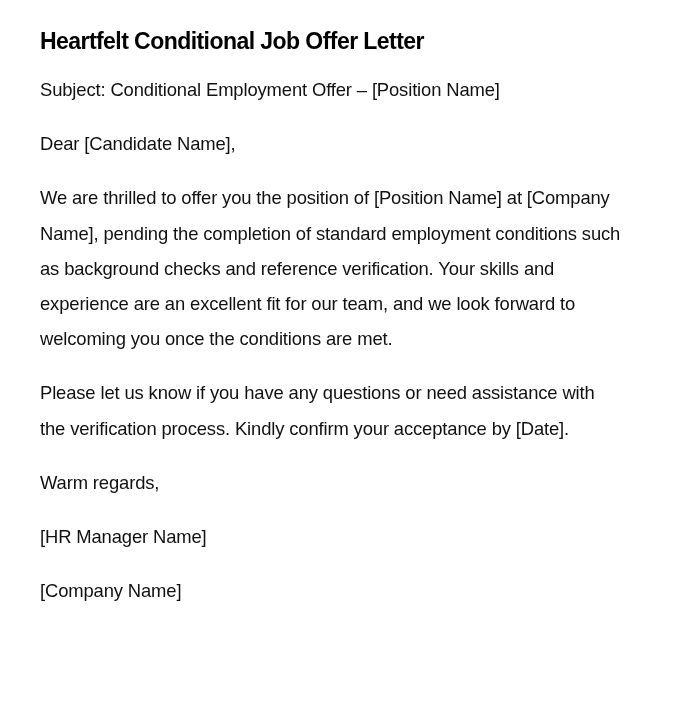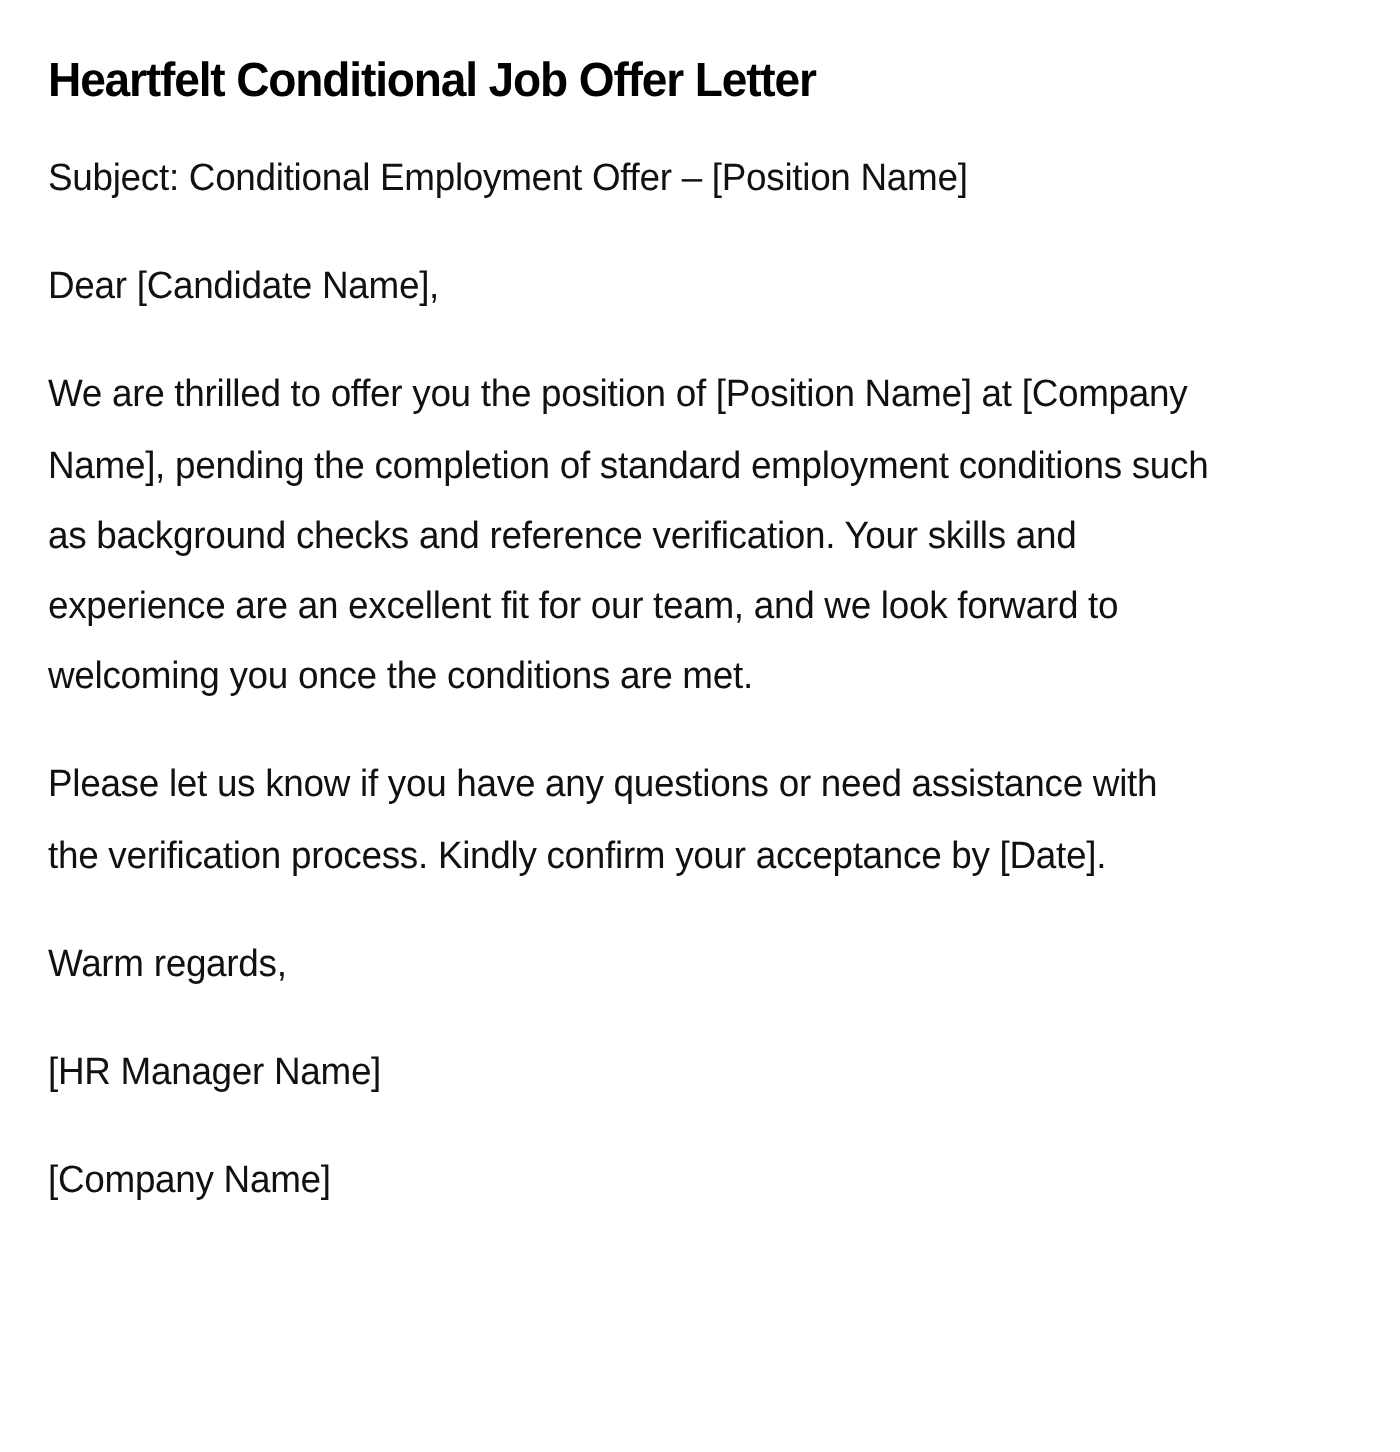--- a/index.html
+++ b/index.html
@@ -12,21 +12,21 @@
       height: 726px;
       overflow: hidden;
       color: #111111;
       font-family: "Liberation Sans", sans-serif;
     }
     .page {
       position: relative;
       width: 700px;
       height: 726px;
       box-sizing: border-box;
-      padding: 26px 40px 0 24px;
+      padding: 26px 40px 0 40px;
     }
     .title {
       font-family: "Liberation Sans", sans-serif;
       font-weight: bold;
       font-size: 24px;
       letter-spacing: -0.6px;
       line-height: 30px;
       margin: 0 0 16px 0;
       color: #000000;
       transform: scaleX(0.96);

